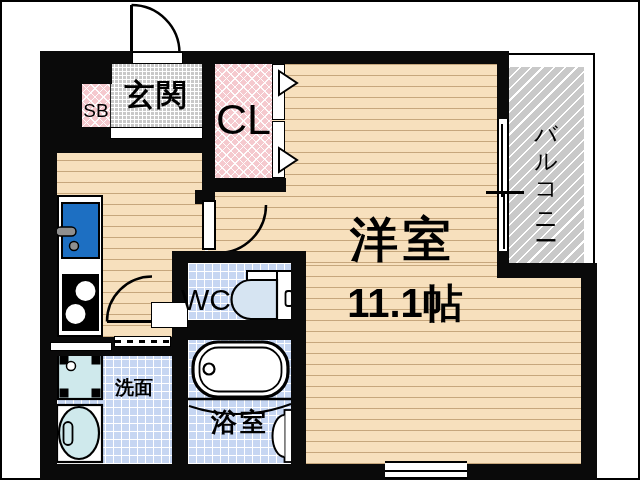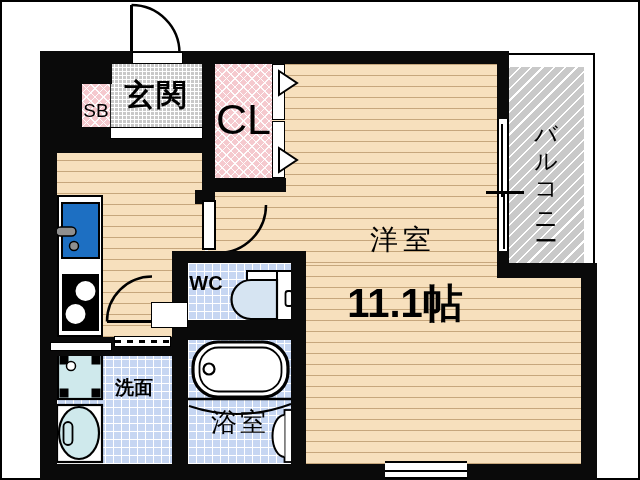--- a/index.html
+++ b/index.html
@@ -160,21 +160,21 @@
   </div>
   <div class="abs" style="left:486px;top:191px;width:38px;height:3px;background:#000;z-index:33;"></div>
   <div class="white-ov" style="left:385px;top:461px;width:82px;height:18px;border:none;border-top:2.5px solid #000;border-bottom:2.5px solid #000;">
     <div style="position:absolute;left:0;top:6.5px;width:100%;height:2px;background:#000;"></div>
   </div>
 
   <div class="label" style="left:110px;top:66px;width:93px;height:58px;font-size:30px;font-weight:700;letter-spacing:2px;">玄関</div>
   <div class="label" style="left:79px;top:98px;width:34px;height:26px;font-size:19px;font-weight:500;">SB</div>
   <div class="label" style="left:215px;top:98px;width:57px;height:42px;font-size:43px;font-weight:500;">CL</div>
   <div class="label" style="left:533px;top:90px;width:28px;height:160px;font-size:23px;font-weight:500;writing-mode:vertical-rl;letter-spacing:4px;">バルコニー</div>
-  <div class="label" style="left:338px;top:216px;width:130px;height:48px;font-size:28px;font-weight:400;letter-spacing:5px;">洋室</div>
+  <div class="label" style="left:338px;top:216px;width:130px;height:48px;font-size:48px;font-weight:700;letter-spacing:5px;">洋室</div>
   <div class="label" style="left:335px;top:280px;width:140px;height:46px;font-size:40px;font-weight:700;">11.1帖</div>
-  <div class="label" style="left:181px;top:263px;width:50px;height:40px;font-size:20px;font-weight:700;">WC</div>
-  <div class="label" style="left:206px;top:406px;width:68px;height:32px;font-size:26px;font-weight:400;letter-spacing:3px;">浴室</div>
+  <div class="label" style="left:181px;top:280px;width:50px;height:40px;font-size:30px;font-weight:400;">WC</div>
+  <div class="label" style="left:206px;top:406px;width:68px;height:32px;font-size:26px;font-weight:700;letter-spacing:3px;">浴室</div>
   <div class="abs" style="left:98px;top:375px;width:72px;height:54px;z-index:40;color:#000;font-size:19px;font-weight:600;line-height:25px;text-align:center;">
     <div>洗面</div>
   </div>
 
 </div>
 
 </body></html>

